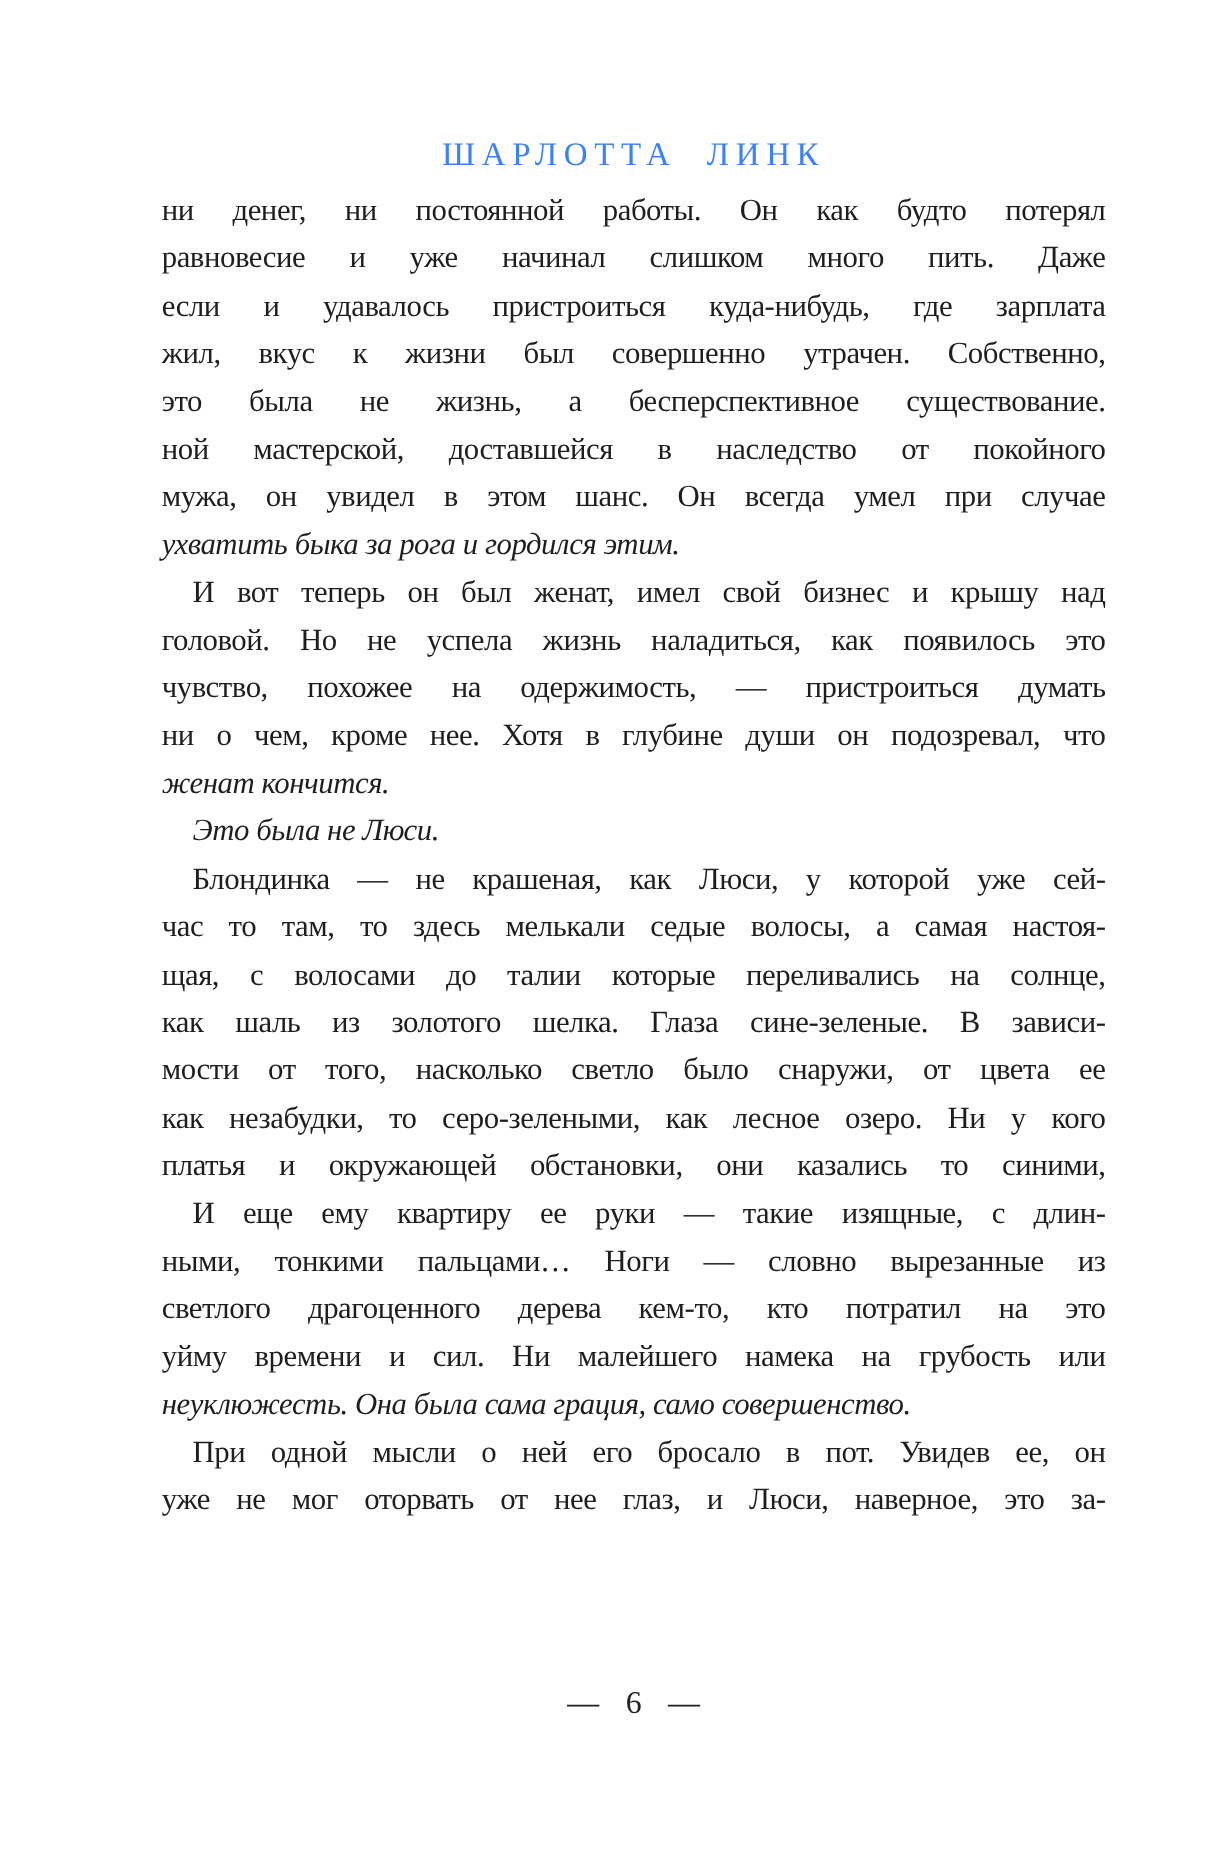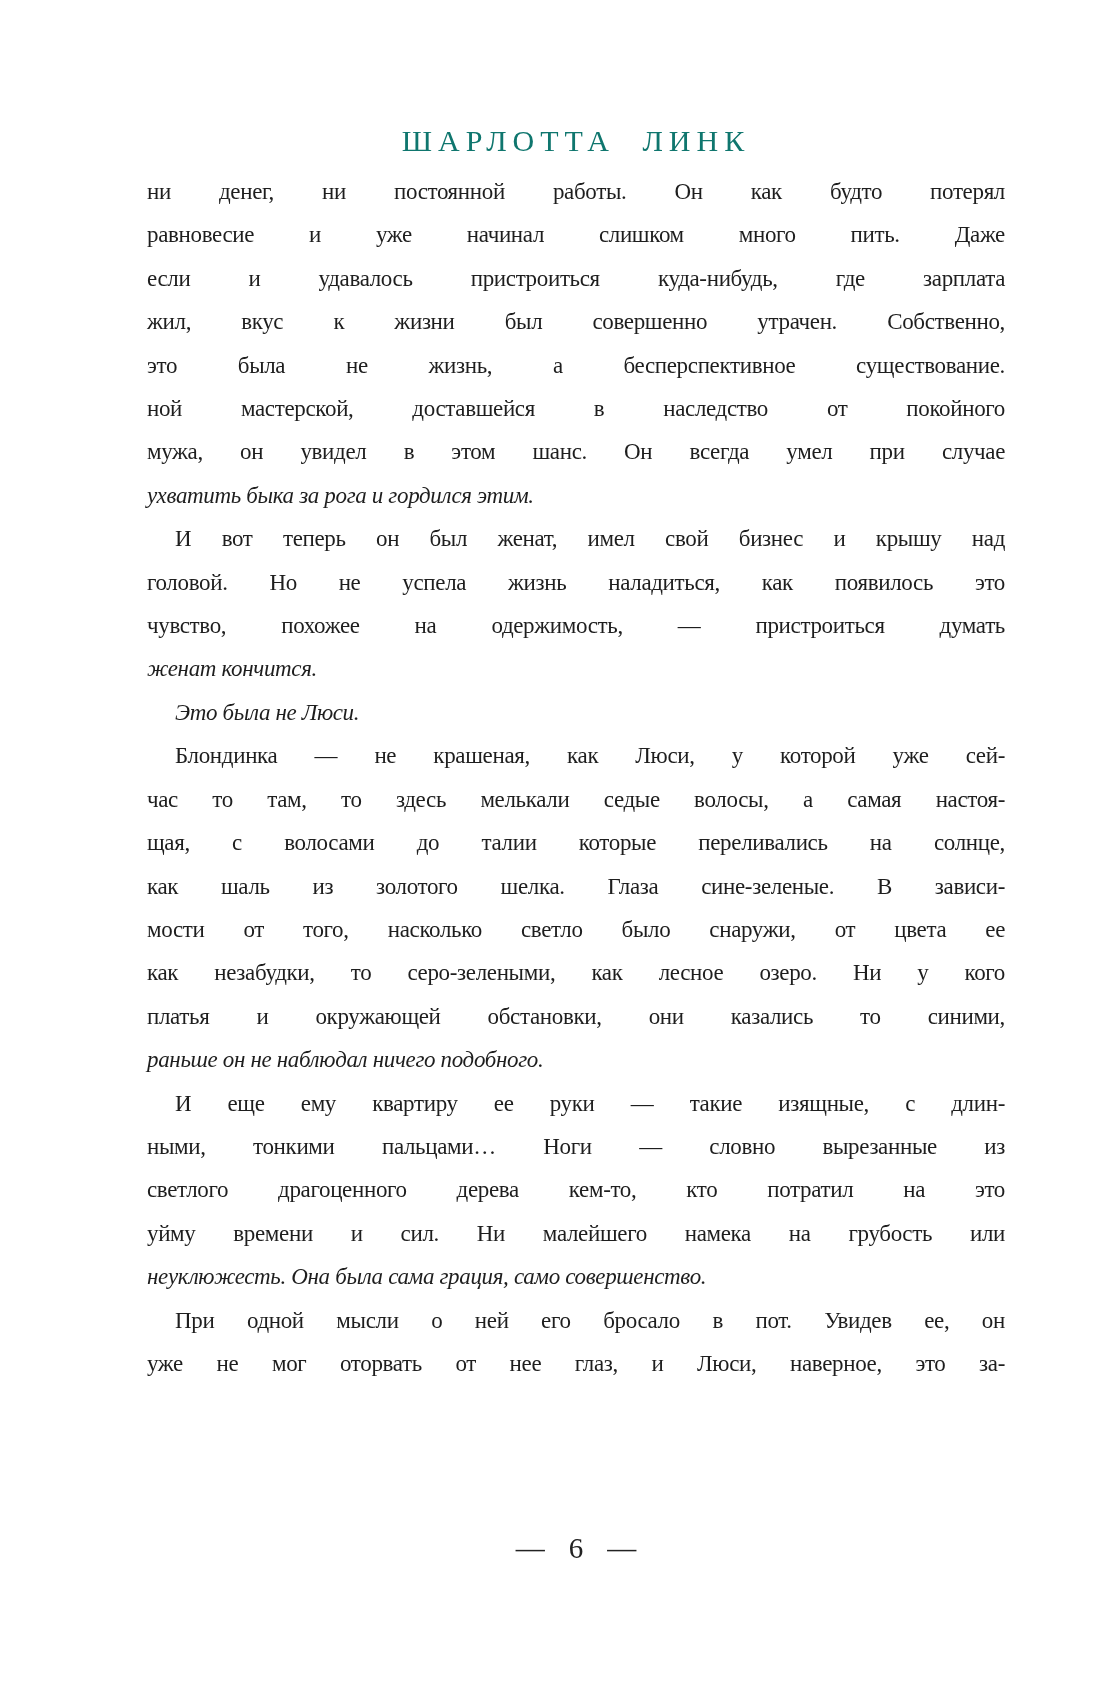--- a/index.html
+++ b/index.html
@@ -19,30 +19,30 @@
   .running-header {
     position: absolute;
     top: 124px;
     left: 147px;
     width: 858px;
     text-align: center;
     font-size: 30px;
     line-height: 34px;
     letter-spacing: 6px;
     word-spacing: 14px;
-    color: #0f766e;
+    color: #3b82f6;
   }
   .page-body {
     position: absolute;
     top: 170px;
     left: 147px;
     width: 858px;
   }
   .line {
-    font-size: 23px;
+    font-size: 28px;
     line-height: 43.4px;
     letter-spacing: -0.015em;
     text-align: justify;
     text-align-last: justify;
     white-space: normal;
   }
   .line.indent {
     text-indent: 28px;
   }
   .line.para-end {
@@ -79,30 +79,30 @@
       <div class="line">равновесие и уже начинал слишком много пить. Даже</div>
       <div class="line">если и удавалось пристроиться куда-нибудь, где зарплата</div>
       <div class="line">жил, вкус к жизни был совершенно утрачен. Собственно,</div>
       <div class="line">это была не жизнь, а бесперспективное существование.</div>
       <div class="line">ной мастерской, доставшейся в наследство от покойного</div>
       <div class="line">мужа, он увидел в этом шанс. Он всегда умел при случае</div>
       <div class="line para-end">ухватить быка за рога и гордился этим.</div>
       <div class="line indent">И вот теперь он был женат, имел свой бизнес и крышу над</div>
       <div class="line">головой. Но не успела жизнь наладиться, как появилось это</div>
       <div class="line">чувство, похожее на одержимость, — пристроиться думать</div>
+      <div class="line">ни о чем, кроме нее. Хотя в глубине души он подозревал, что</div>
       <div class="line para-end">женат кончится.</div>
       <div class="line indent para-end">Это была не Люси.</div>
       <div class="line indent">Блондинка — не крашеная, как Люси, у которой уже сей-</div>
       <div class="line">час то там, то здесь мелькали седые волосы, а самая настоя-</div>
       <div class="line">щая, с волосами до талии которые переливались на солнце,</div>
       <div class="line">как шаль из золотого шелка. Глаза сине-зеленые. В зависи-</div>
       <div class="line">мости от того, насколько светло было снаружи, от цвета ее</div>
       <div class="line">как незабудки, то серо-зелеными, как лесное озеро. Ни у кого</div>
       <div class="line">платья и окружающей обстановки, они казались то синими,</div>
-      <div class="line para-end">раньше он не наблюдал ничего подобного.</div>
       <div class="line indent">И еще ему квартиру ее руки — такие изящные, с длин-</div>
       <div class="line">ными, тонкими пальцами… Ноги — словно вырезанные из</div>
       <div class="line">светлого драгоценного дерева кем-то, кто потратил на это</div>
       <div class="line">уйму времени и сил. Ни малейшего намека на грубость или</div>
       <div class="line para-end">неуклюжесть. Она была сама грация, само совершенство.</div>
       <div class="line indent">При одной мысли о ней его бросало в пот. Увидев ее, он</div>
       <div class="line">уже не мог оторвать от нее глаз, и Люси, наверное, это за-</div>
     </div>
 
   <div class="page-footer">

